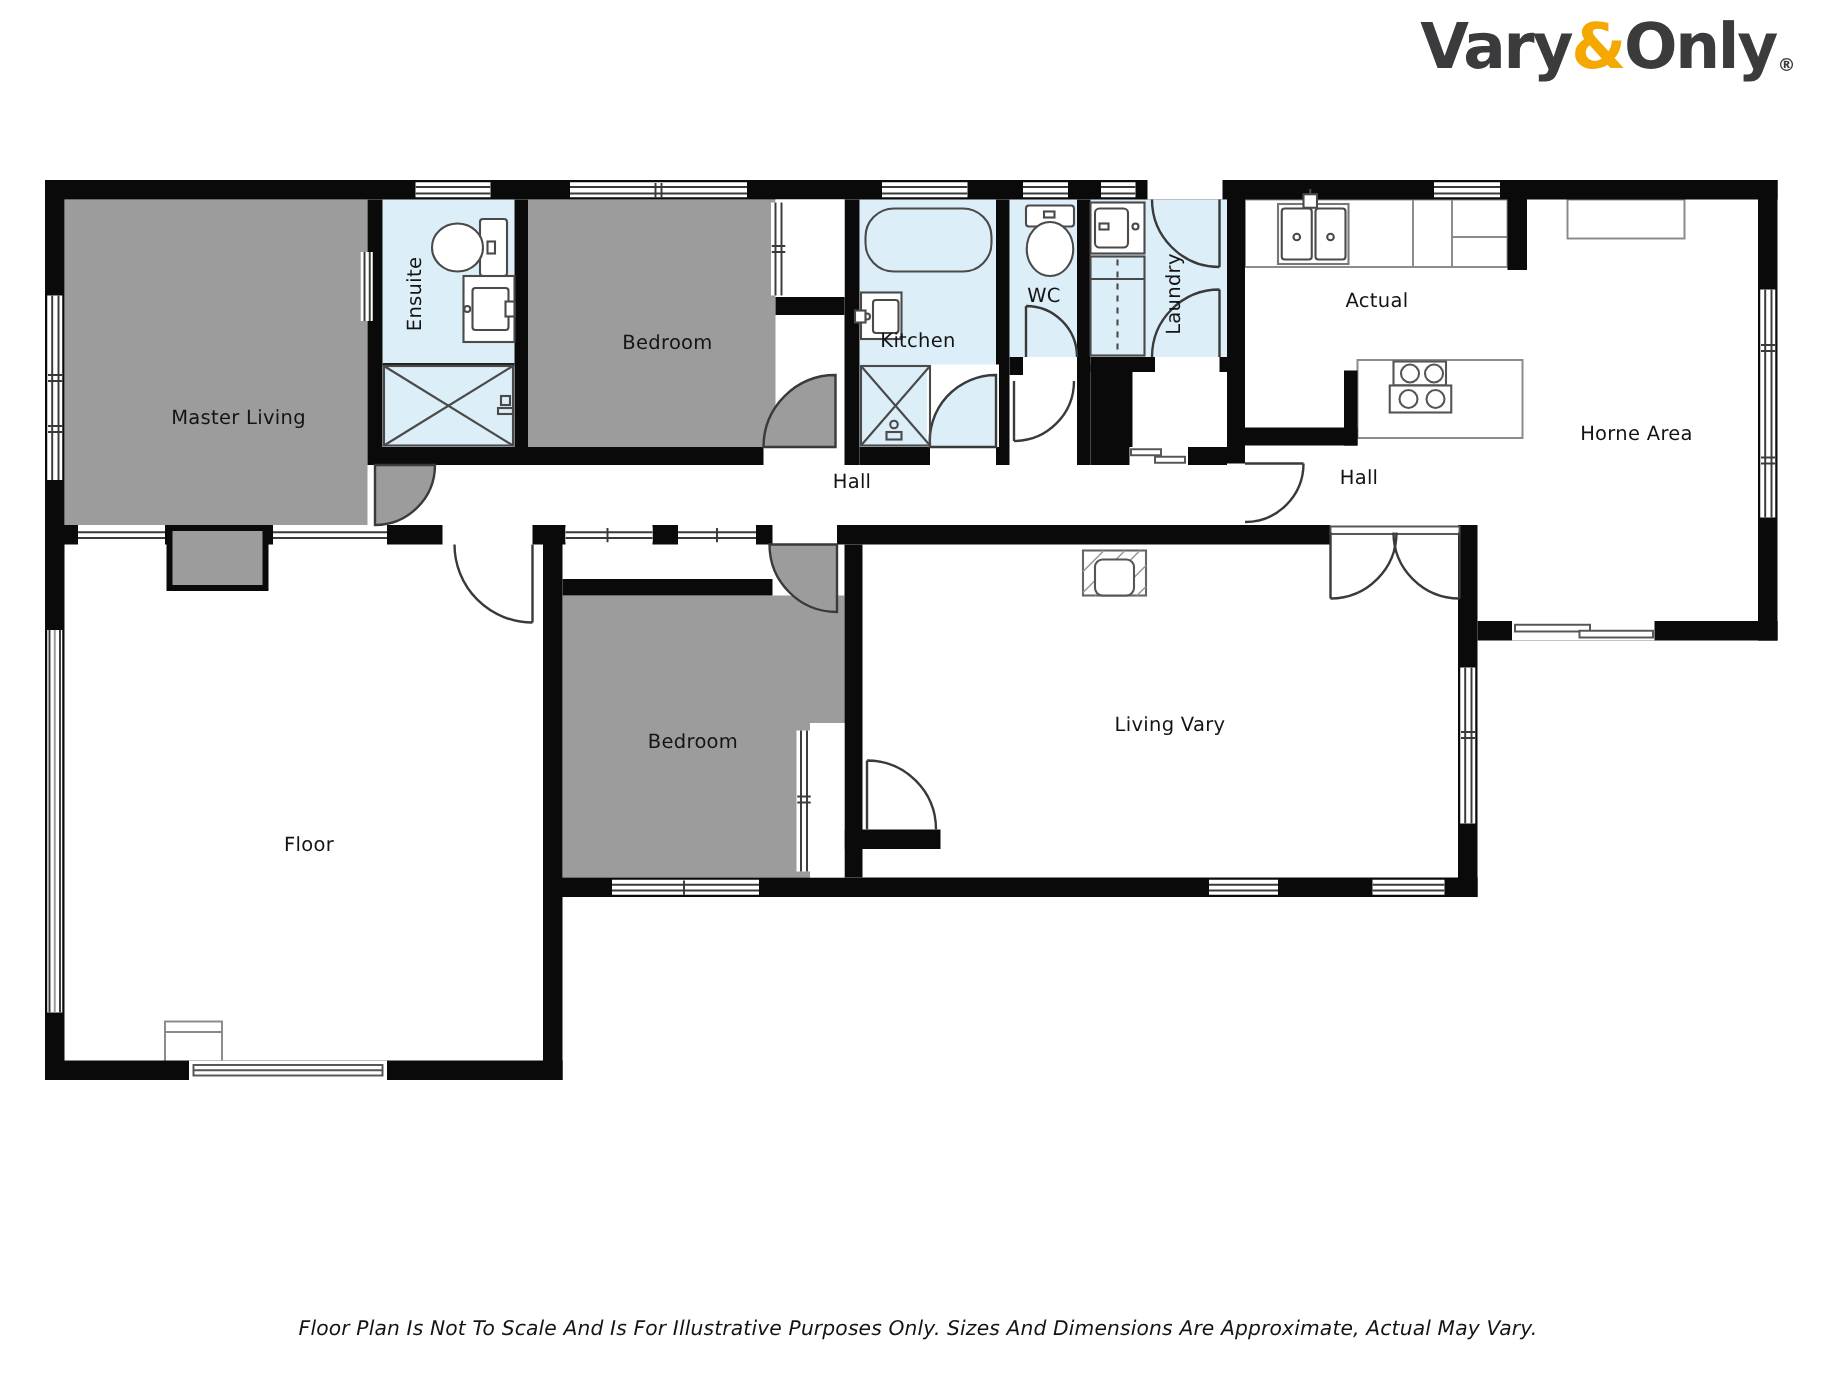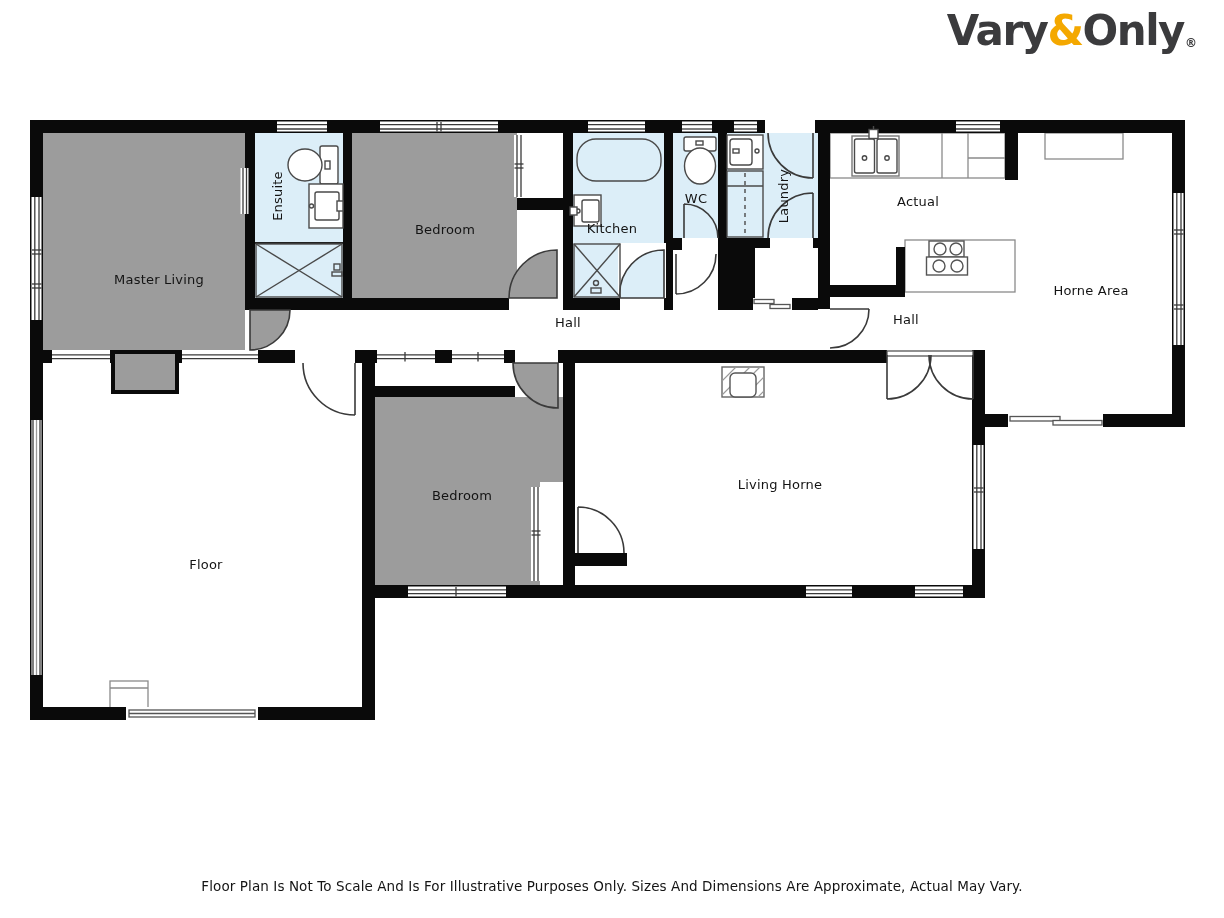--- a/index.html
+++ b/index.html
@@ -8,21 +8,21 @@
   .plan-svg{position:absolute;left:0;top:0;}
   .lbl{position:absolute;transform:translate(-50%,-50%);font-size:13px;color:#141414;
        white-space:nowrap;letter-spacing:.2px;}
   .lbl.vert{transform:translate(-50%,-50%) rotate(-90deg);}
   .logo{position:absolute;top:8px;right:28px;font-size:42px;font-weight:bold;
         color:#3b3b3d;letter-spacing:-1.5px;line-height:1.1;}
   .logo .amp{color:#f4a800;}
   .logo .reg{font-size:12px;font-weight:bold;letter-spacing:0;vertical-align:baseline;
              position:relative;top:2px;left:1px;}
   .disclaimer{position:absolute;top:878px;left:0;width:100%;text-align:center;
-              font-size:13.5px;color:#141414;letter-spacing:.1px;}
+              font-size:13.5px;color:#141414;letter-spacing:.1px;font-style:italic;}
 </style>
 </head>
 <body>
 
 <div class="page">
 
   <div class="logo"><span>Vary</span><span class="amp">&amp;</span><span>Only</span><span class="reg">®</span></div>
 
   <svg class="plan-svg" width="1224" height="918" viewBox="0 0 1224 918">
 
@@ -381,18 +381,18 @@
   <div class="lbl" style="left:159px;top:279px">Master Living</div>
   <div class="lbl vert" style="left:277px;top:196px">Ensuite</div>
   <div class="lbl" style="left:445px;top:229px">Bedroom</div>
   <div class="lbl" style="left:612px;top:228px">Kitchen</div>
   <div class="lbl" style="left:696px;top:198px">WC</div>
   <div class="lbl vert" style="left:783px;top:196px">Laundry</div>
   <div class="lbl" style="left:918px;top:201px">Actual</div>
   <div class="lbl" style="left:568px;top:322px">Hall</div>
   <div class="lbl" style="left:906px;top:319px">Hall</div>
   <div class="lbl" style="left:1091px;top:290px">Horne Area</div>
-  <div class="lbl" style="left:780px;top:484px">Living Horne</div>
+  <div class="lbl" style="left:780px;top:484px">Living Vary</div>
   <div class="lbl" style="left:462px;top:495px">Bedroom</div>
   <div class="lbl" style="left:206px;top:564px">Floor</div>
 
   <div class="disclaimer">Floor Plan Is Not To Scale And Is For Illustrative Purposes Only. Sizes And Dimensions Are Approximate, Actual May Vary.</div>
 </div>
 
 </body></html>

